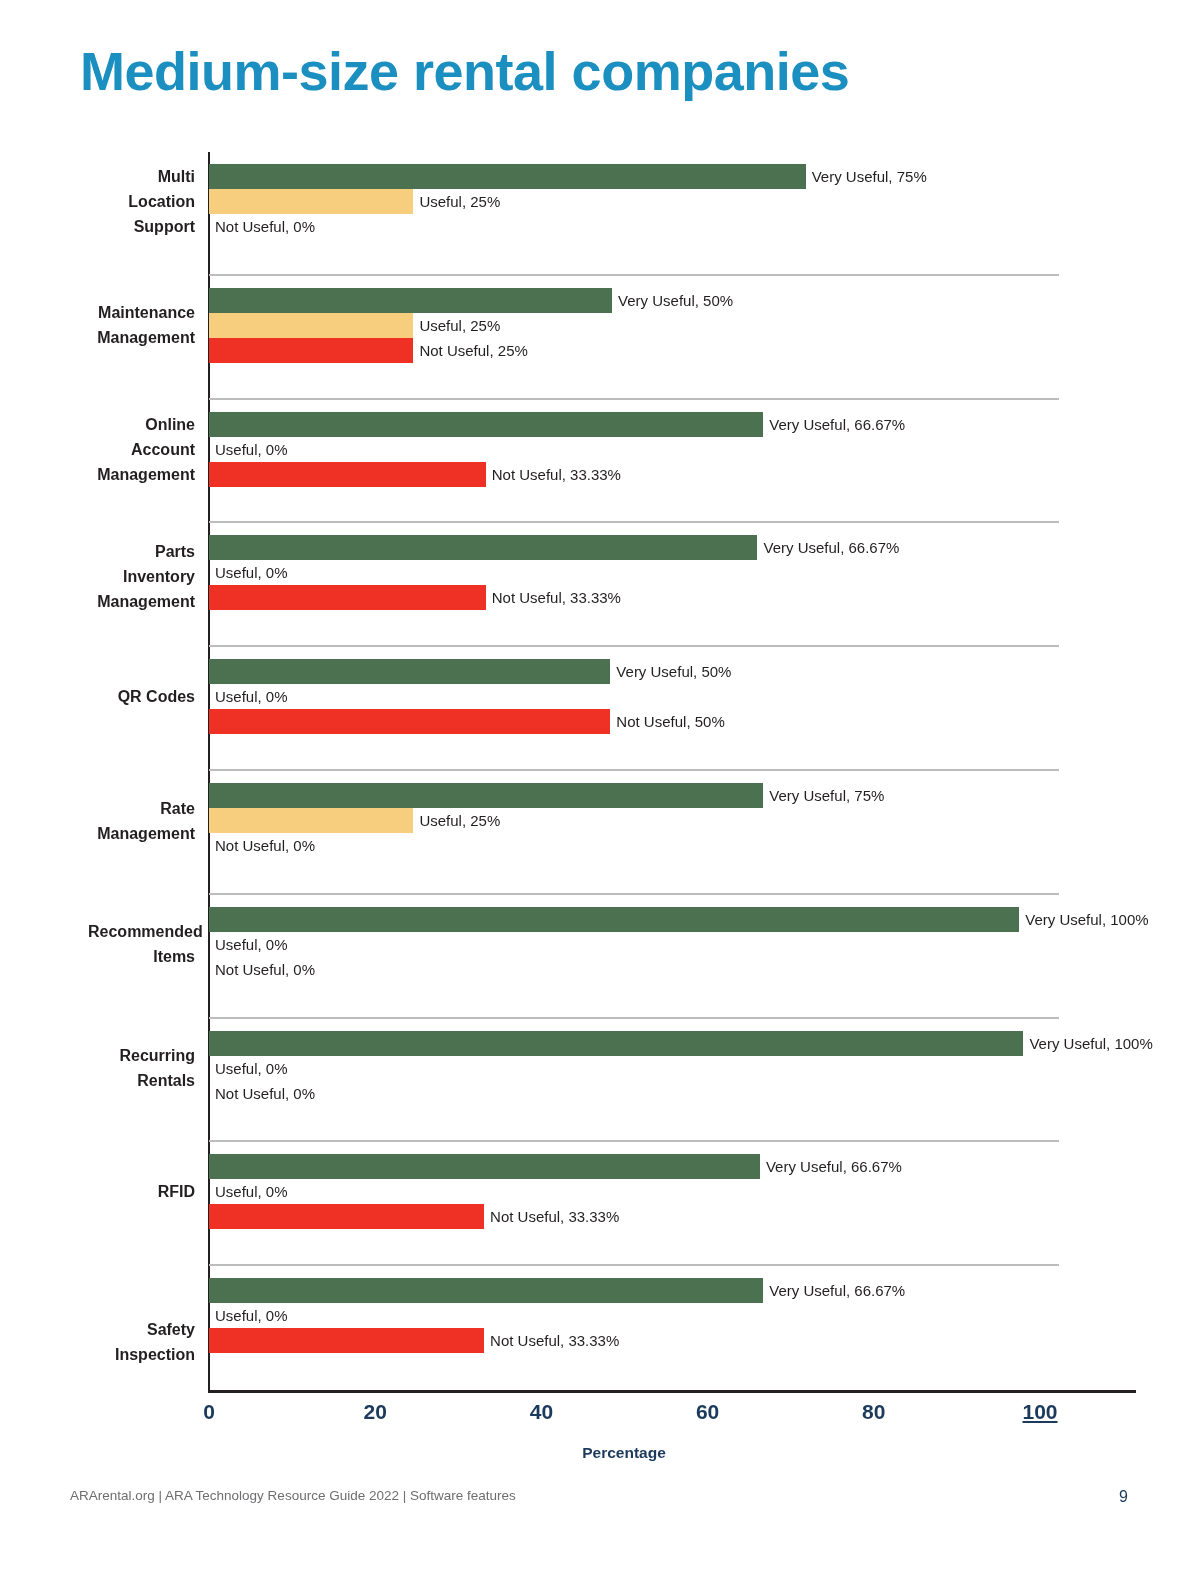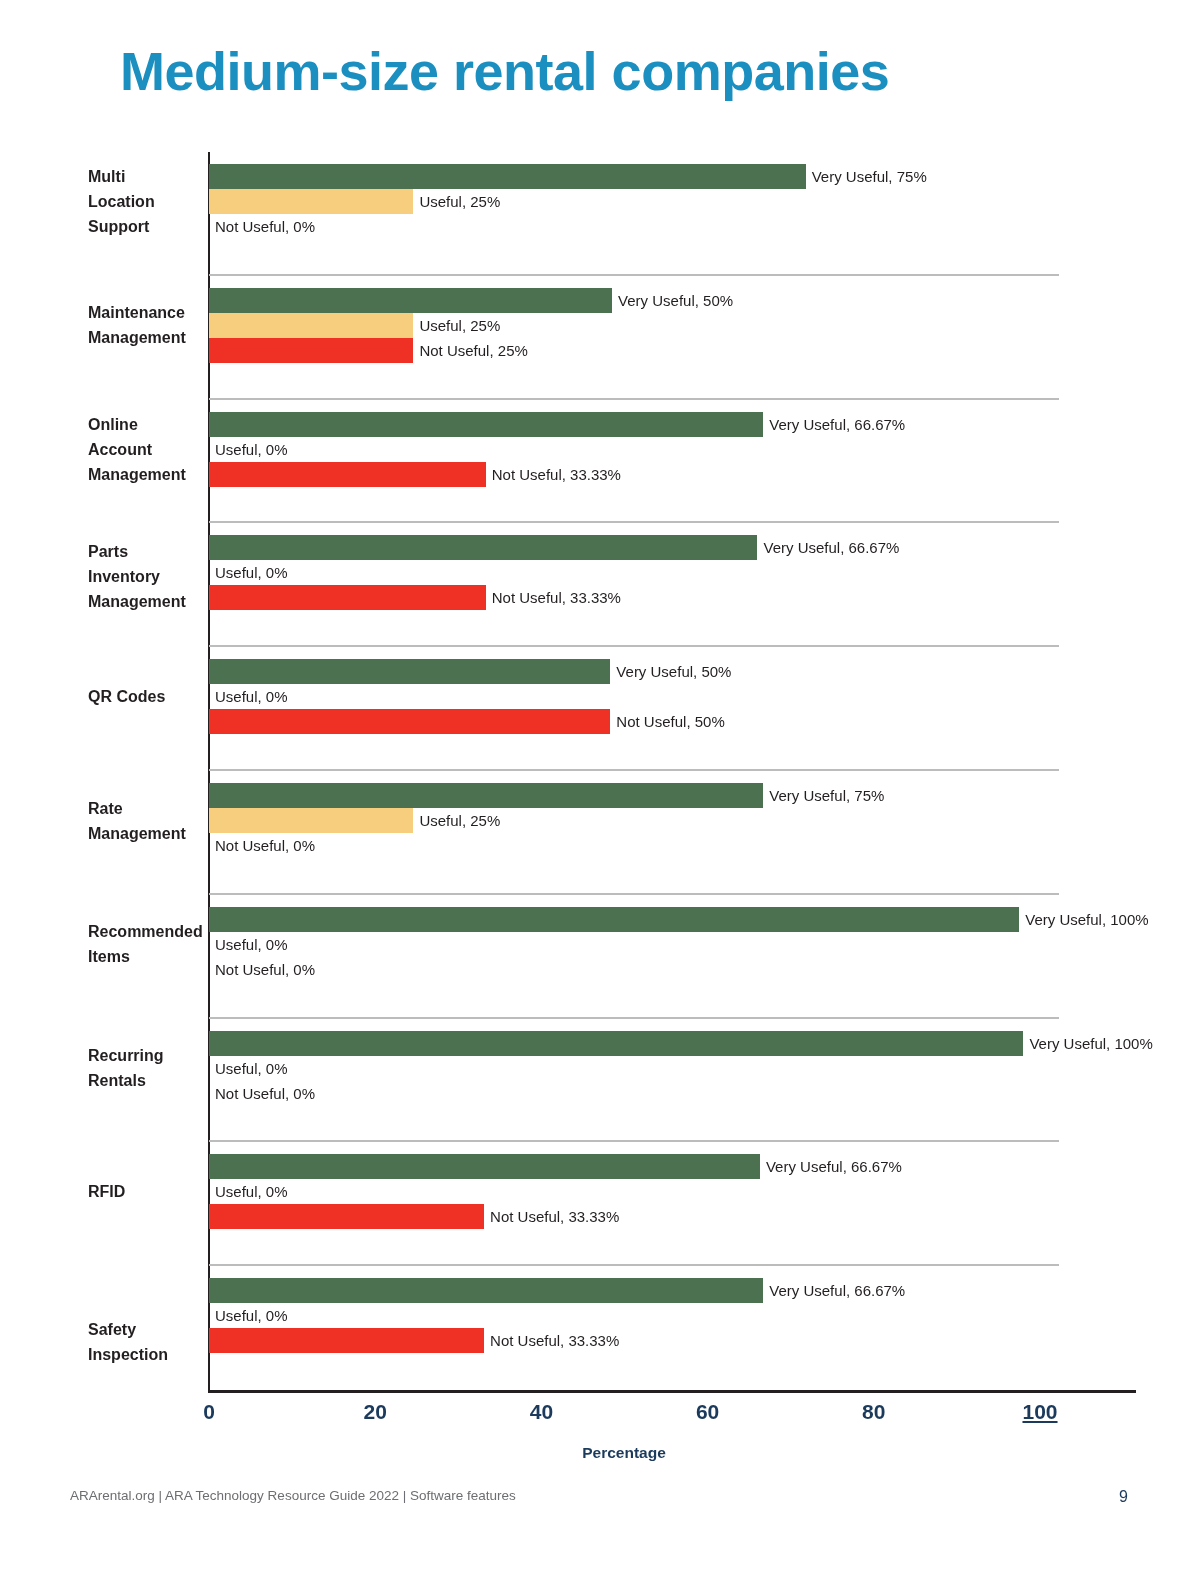--- a/index.html
+++ b/index.html
@@ -16,21 +16,20 @@
     position: relative;
     overflow: hidden;
   }
 
   
   #header {
     position: absolute;
     left: 80px;
     top: 44px;
     width: 1060px;
-    margin-left: 40px;
   }
   #chart-title {
     font-size: 54px;
     font-weight: bold;
     color: #1b8fc0;
     letter-spacing: -0.5px;
     line-height: 1.0;
     margin: 0;
     white-space: nowrap;
   }
@@ -80,21 +79,21 @@
     left: 209px;
     width: 850px;
     height: 2px;
     background: #bcbcbc;
     top: 0;
   }
   .cat-label {
     position: absolute;
     left: 0px;
     width: 195px;
-    text-align: left;
+    text-align: right;
     padding-left: 88px;
     box-sizing: border-box;
     font-size: 16px;
     font-weight: bold;
     color: #231f20;
     line-height: 25px;
   }
   .series-row {
     position: absolute;
     left: 209px;

